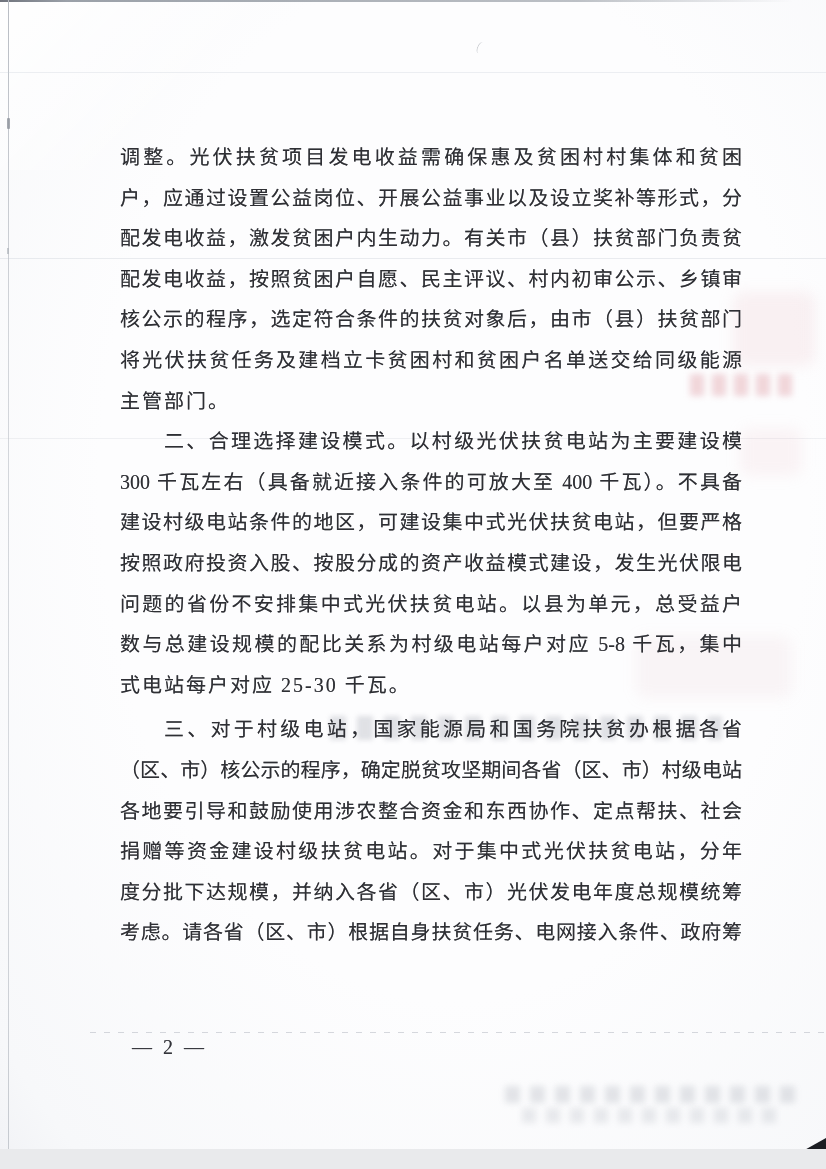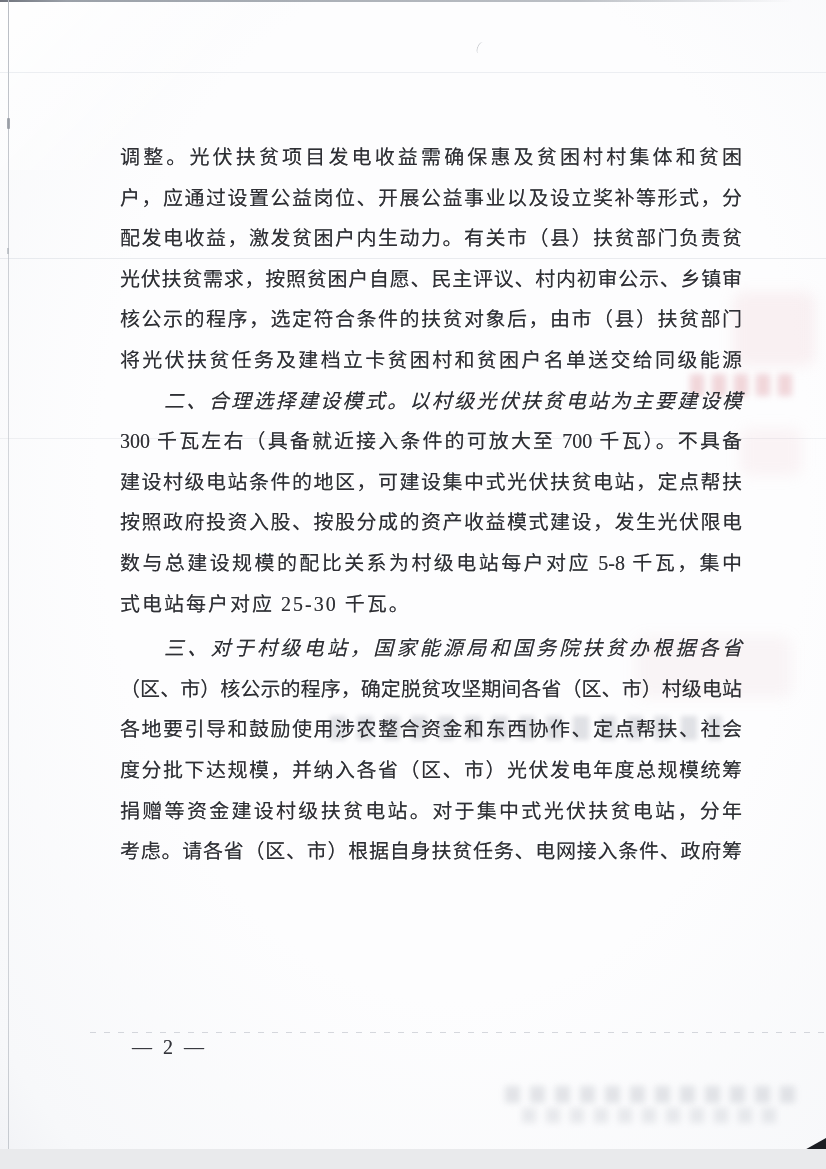--- a/index.html
+++ b/index.html
@@ -91,21 +91,21 @@
   }
   .ln{
     height:40.6px;line-height:40.6px;
     font-size:20px;
     text-align:justify;text-align-last:justify;
     white-space:normal;
     color:#2e2f34;
     text-shadow:0 0 .6px rgba(46,47,52,.55);
   }
   .ln.end{text-align-last:left;letter-spacing:2px;}
-  .ln.ind{text-indent:44px;font-style:italic;}
+  .ln.ind{text-indent:44px;}
   .ln.gap{margin-top:4px;}
   .page-number{
     position:absolute;left:132px;top:1036px;
     font-size:20px;letter-spacing:3px;
     color:#33343a;
     text-shadow:0 0 .6px rgba(46,47,52,.5);
   }
 </style>
 </head>
 <body>
@@ -130,32 +130,34 @@
   <div class="ghost ghost-pink-blob-2"></div>
   <div class="ghost ghost-pink-mid"></div>
   <div class="ghost ghost-gray-row"></div>
   <div class="ghost ghost-gray-bottom-1"></div>
   <div class="ghost ghost-gray-bottom-2"></div>
 
   <div class="text-block">
     <div class="ln">调整。光伏扶贫项目发电收益需确保惠及贫困村村集体和贫困</div>
     <div class="ln">户，应通过设置公益岗位、开展公益事业以及设立奖补等形式，分</div>
     <div class="ln">配发电收益，激发贫困户内生动力。有关市（县）扶贫部门负责贫</div>
-    <div class="ln">光伏扶贫需求，按照贫困户自愿、民主评议、村内初审公示、乡镇审</div>
+    <div class="ln">配发电收益，按照贫困户自愿、民主评议、村内初审公示、乡镇审</div>
     <div class="ln">核公示的程序，选定符合条件的扶贫对象后，由市（县）扶贫部门</div>
     <div class="ln">将光伏扶贫任务及建档立卡贫困村和贫困户名单送交给同级能源</div>
+    <div class="ln end">主管部门。</div>
     <div class="ln ind">二、合理选择建设模式。以村级光伏扶贫电站为主要建设模</div>
-    <div class="ln">300 千瓦左右（具备就近接入条件的可放大至 700 千瓦）。不具备</div>
-    <div class="ln">建设村级电站条件的地区，可建设集中式光伏扶贫电站，定点帮扶</div>
+    <div class="ln">300 千瓦左右（具备就近接入条件的可放大至 400 千瓦）。不具备</div>
+    <div class="ln">建设村级电站条件的地区，可建设集中式光伏扶贫电站，但要严格</div>
     <div class="ln">按照政府投资入股、按股分成的资产收益模式建设，发生光伏限电</div>
+    <div class="ln">问题的省份不安排集中式光伏扶贫电站。以县为单元，总受益户</div>
     <div class="ln">数与总建设规模的配比关系为村级电站每户对应 5-8 千瓦，集中</div>
     <div class="ln end">式电站每户对应 25-30 千瓦。</div>
     <div class="ln ind gap">三、对于村级电站，国家能源局和国务院扶贫办根据各省</div>
     <div class="ln">（区、市）核公示的程序，确定脱贫攻坚期间各省（区、市）村级电站</div>
     <div class="ln">各地要引导和鼓励使用涉农整合资金和东西协作、定点帮扶、社会</div>
+    <div class="ln">捐赠等资金建设村级扶贫电站。对于集中式光伏扶贫电站，分年</div>
     <div class="ln">度分批下达规模，并纳入各省（区、市）光伏发电年度总规模统筹</div>
-    <div class="ln">捐赠等资金建设村级扶贫电站。对于集中式光伏扶贫电站，分年</div>
     <div class="ln">考虑。请各省（区、市）根据自身扶贫任务、电网接入条件、政府筹</div>
   </div>
 
   <div class="page-number">— 2 —</div>
 
 </div>
 
 </body></html>

